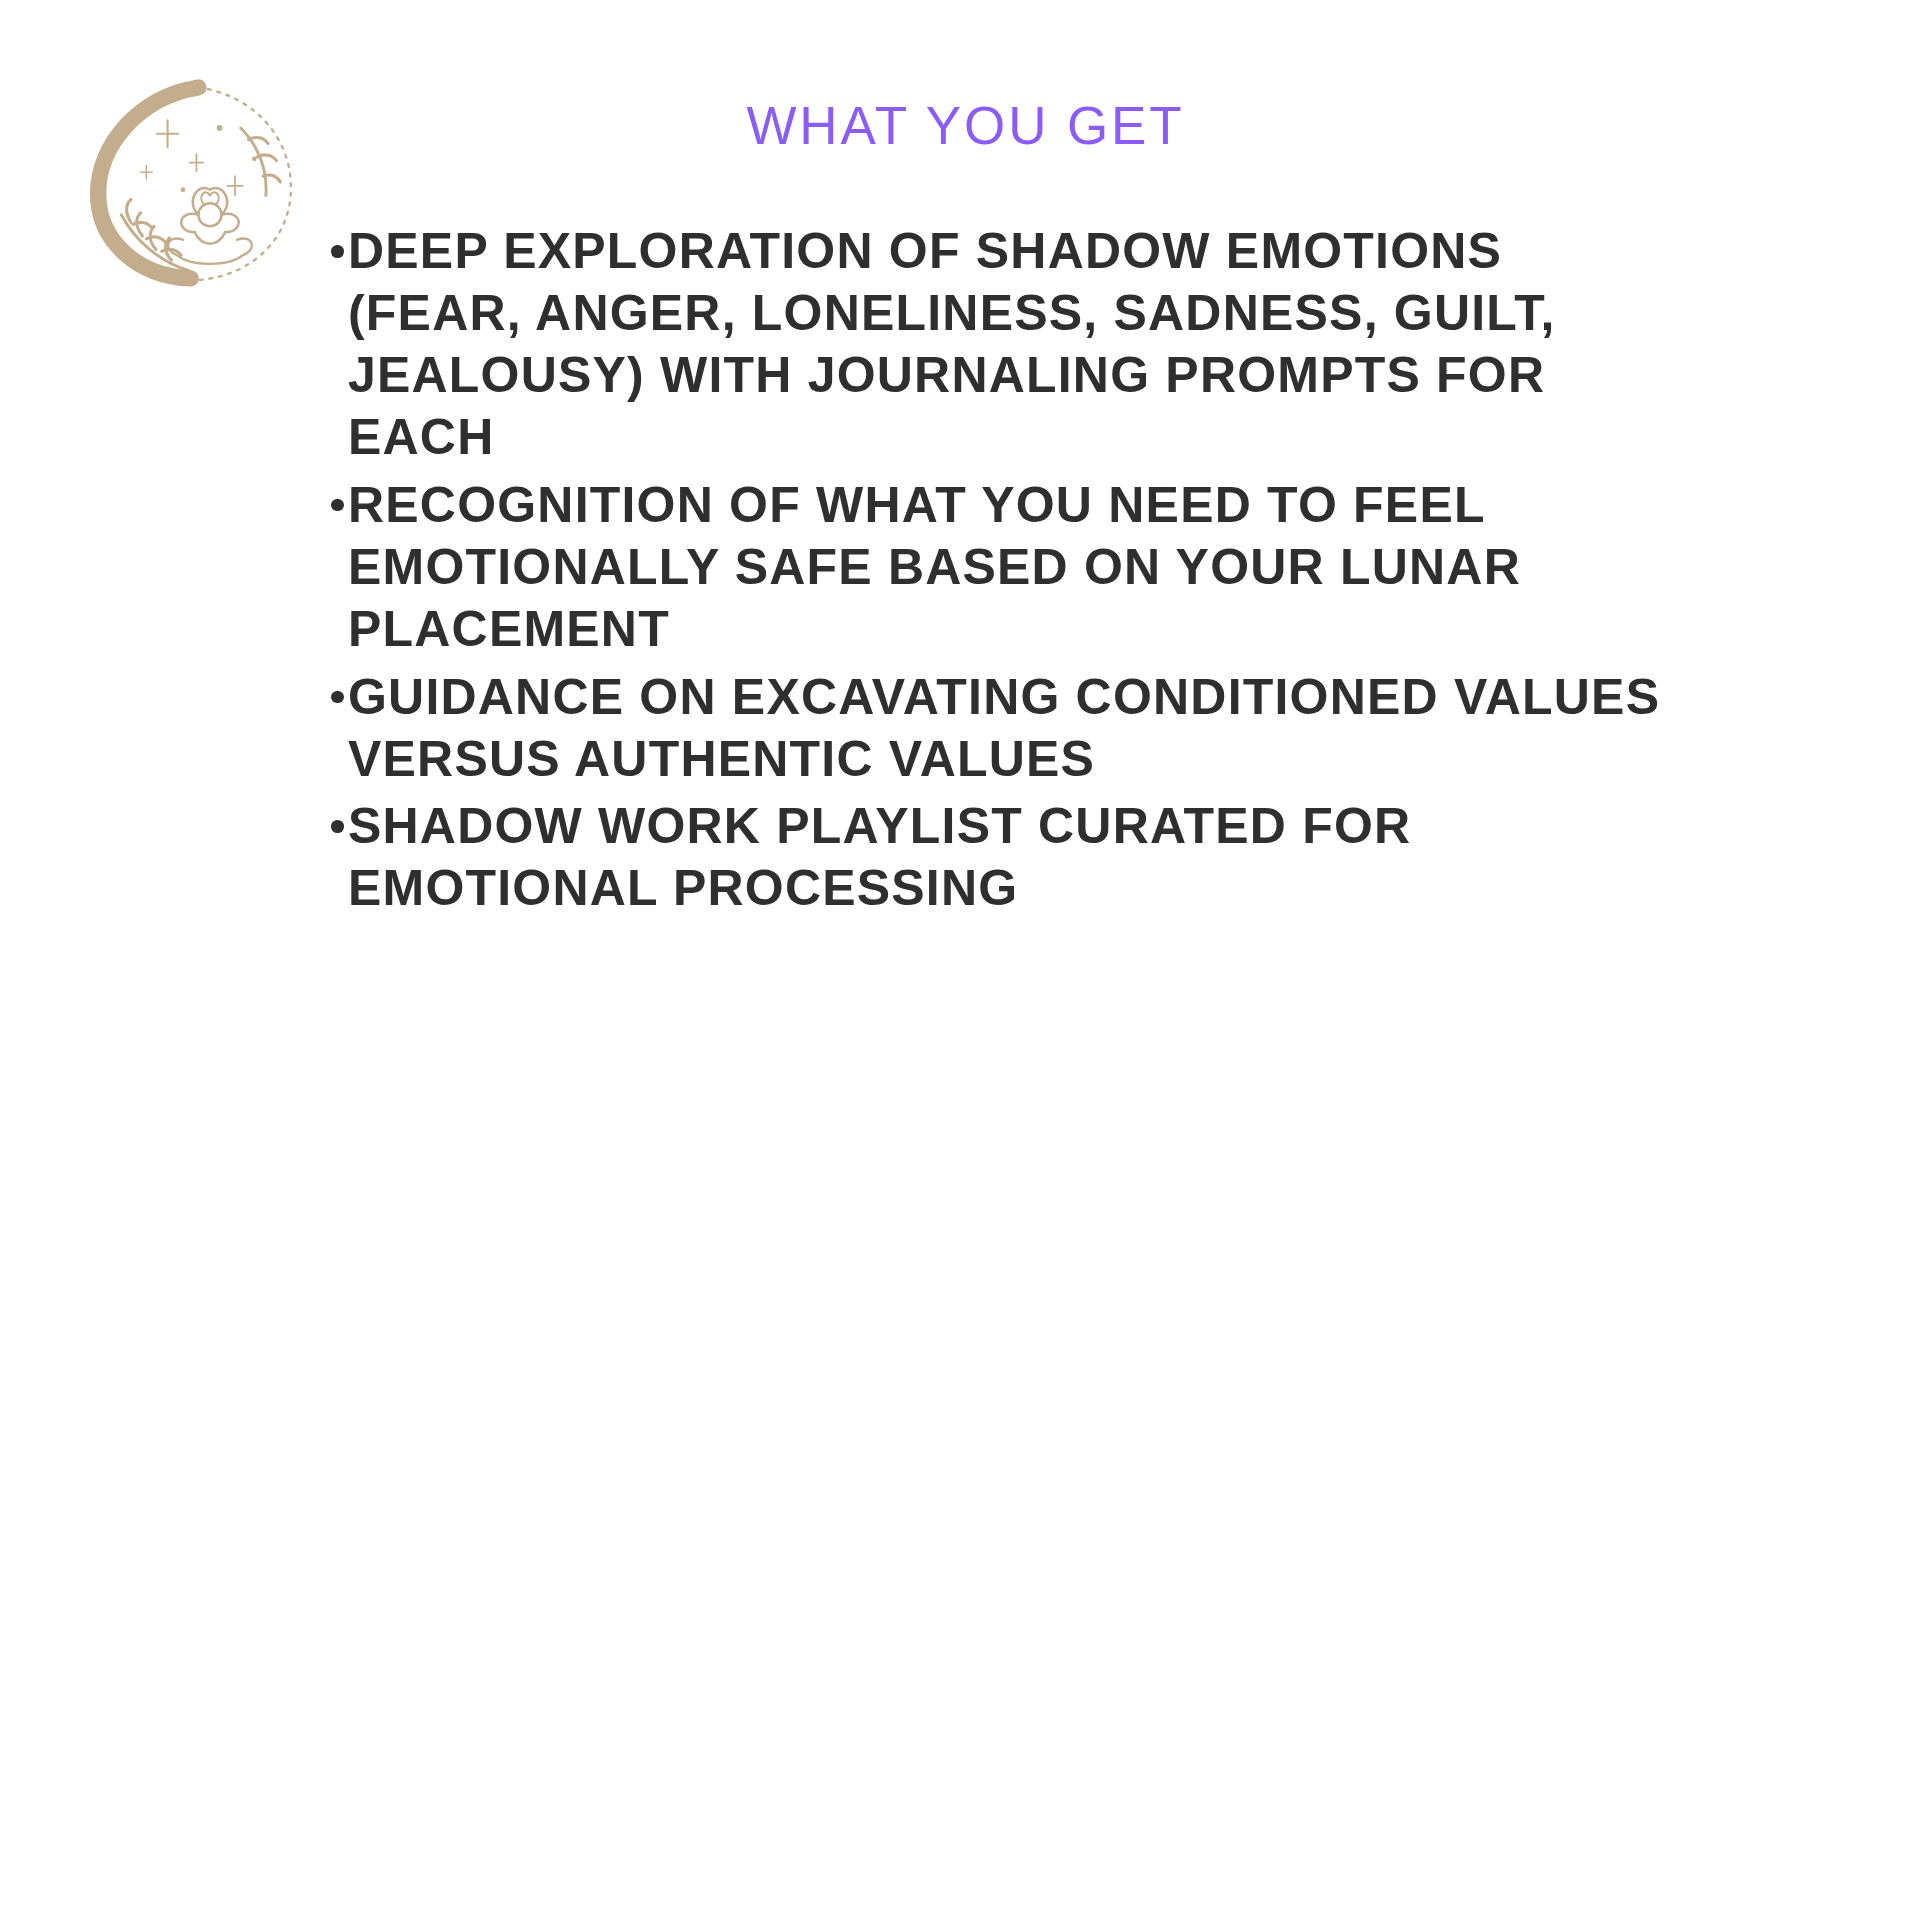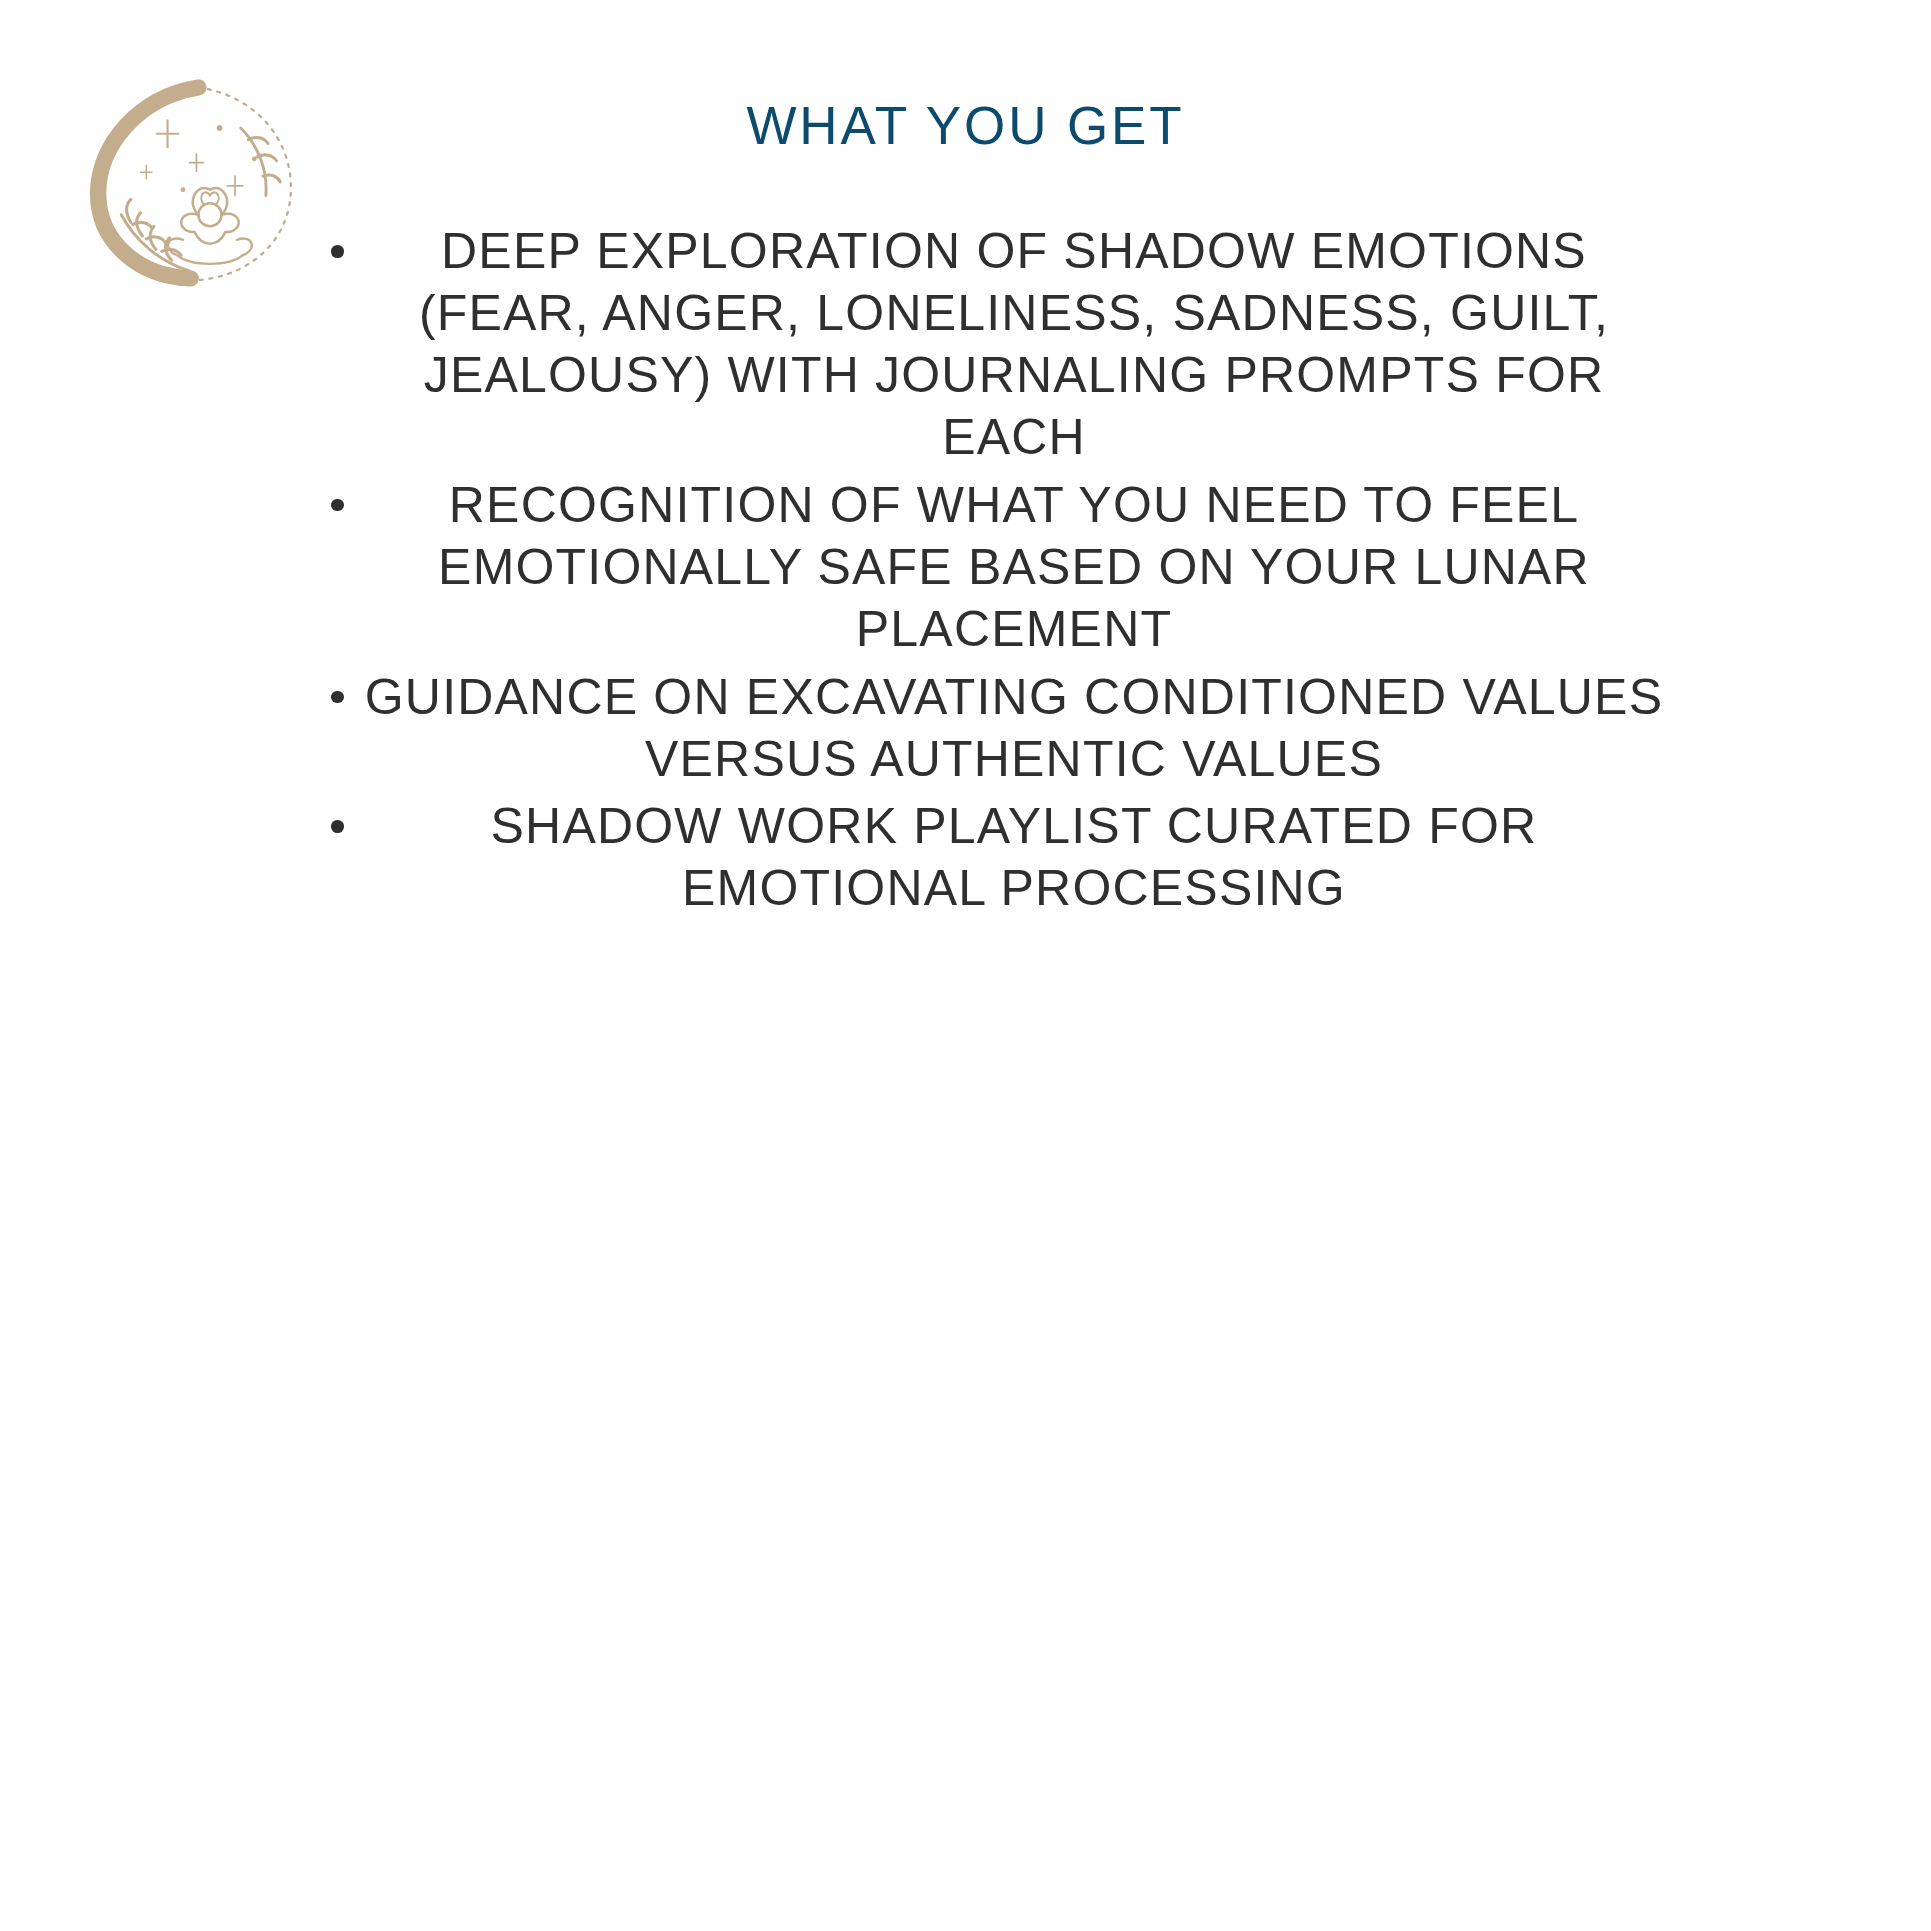--- a/index.html
+++ b/index.html
@@ -34,42 +34,42 @@
   
   .title {
     position: absolute;
     left: 0;
     right: 0;
     top: 95px;
     text-align: center;
     font-size: 53px;
     letter-spacing: 2.9px;
     font-weight: 300;
-    color: #0c4a6e;
+    color: #8b5cf6;
     text-transform: uppercase;
     font-family: "Liberation Sans", sans-serif;
   }
 
   
   .list {
     position: absolute;
     left: 290px;
     top: 220px;
     width: 1429px;
     margin: 0;
     padding: 0;
     list-style: none;
   }
   .list li {
     position: relative;
-    text-align: center;
+    text-align: left;
     font-size: 50px;
     line-height: 62px;
     letter-spacing: 1.2px;
-    font-weight: 400;
+    font-weight: 700;
     color: #2f2f2f;
     text-transform: uppercase;
     padding: 0 39px 0 58px;
     margin: 0 0 5.8px 0;
   }
   .bullet {
     position: absolute;
     left: 41px;
     top: 25px;
     width: 12.6px;

